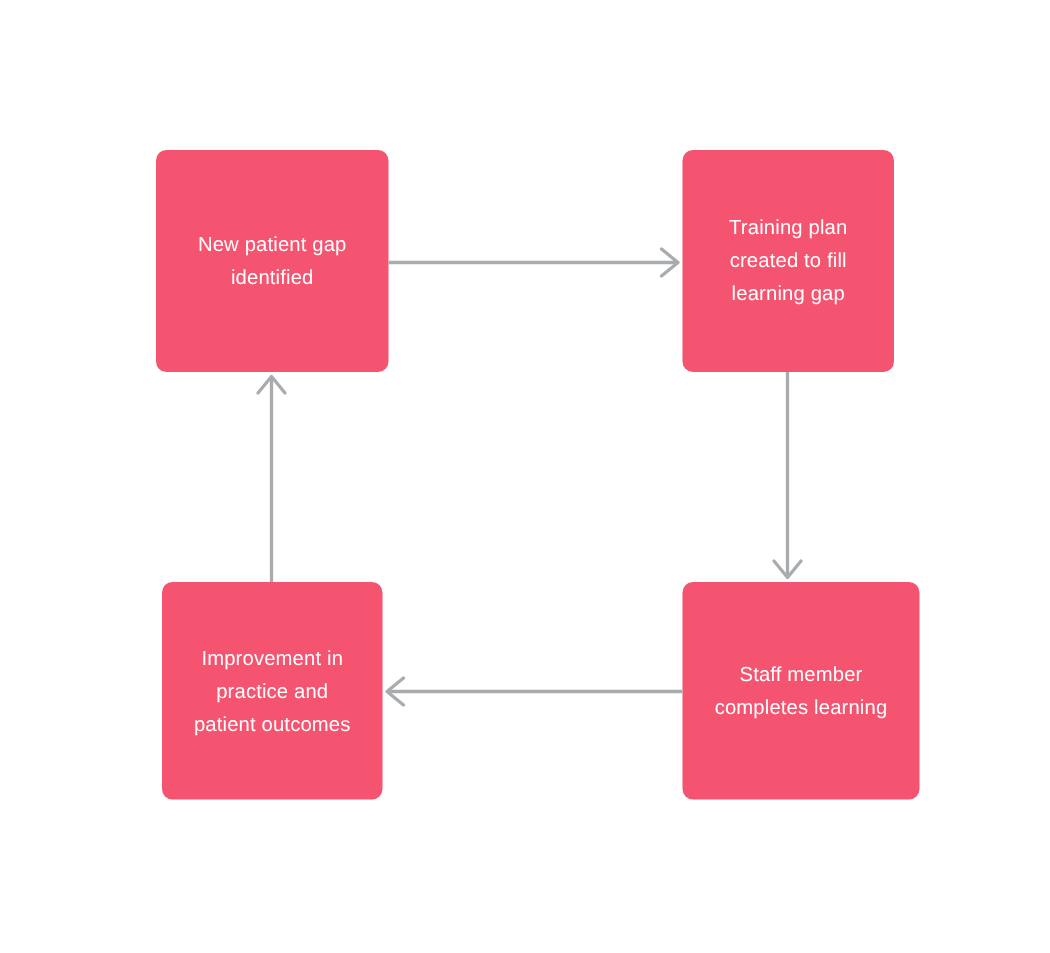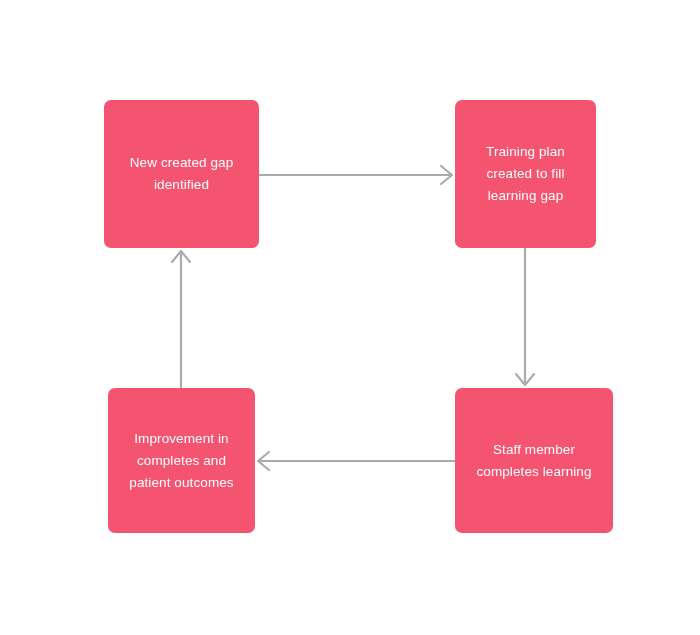--- a/index.html
+++ b/index.html
@@ -56,38 +56,38 @@
   #arrow-plan-to-staff    { left: 510px; top: 248px; width: 30px; height: 140px; }
   #arrow-staff-to-improve { left: 255px; top: 446px; width: 200px; height: 30px; }
   #arrow-improve-to-gap   { left: 166px; top: 248px; width: 30px; height: 140px; }
 </style>
 </head>
 <body>
 
 <div id="diagram-canvas">
 
   <div class="node-box" id="node-new-learning-gap">
-    <span class="node-label">New created gap
+    <span class="node-label">New patient gap
 identified</span>
   </div>
 
   <div class="node-box" id="node-training-plan">
     <span class="node-label">Training plan
 created to fill
 learning gap</span>
   </div>
 
   <div class="node-box" id="node-staff-member">
     <span class="node-label">Staff member
 completes learning</span>
   </div>
 
   <div class="node-box" id="node-improvement">
     <span class="node-label">Improvement in
-completes and
+practice and
 patient outcomes</span>
   </div>
 
   <div class="connector" id="arrow-gap-to-plan">
     <svg width="196" height="30" viewBox="0 0 196 30">
       <line x1="0" y1="15" x2="192" y2="15" stroke="#a9acaf" stroke-width="2.2" stroke-linecap="butt"></line>
       <polyline points="182,6 193,15 182,24" fill="none" stroke="#a9acaf" stroke-width="2.2" stroke-linecap="round" stroke-linejoin="round"></polyline>
     </svg>
   </div>
 

